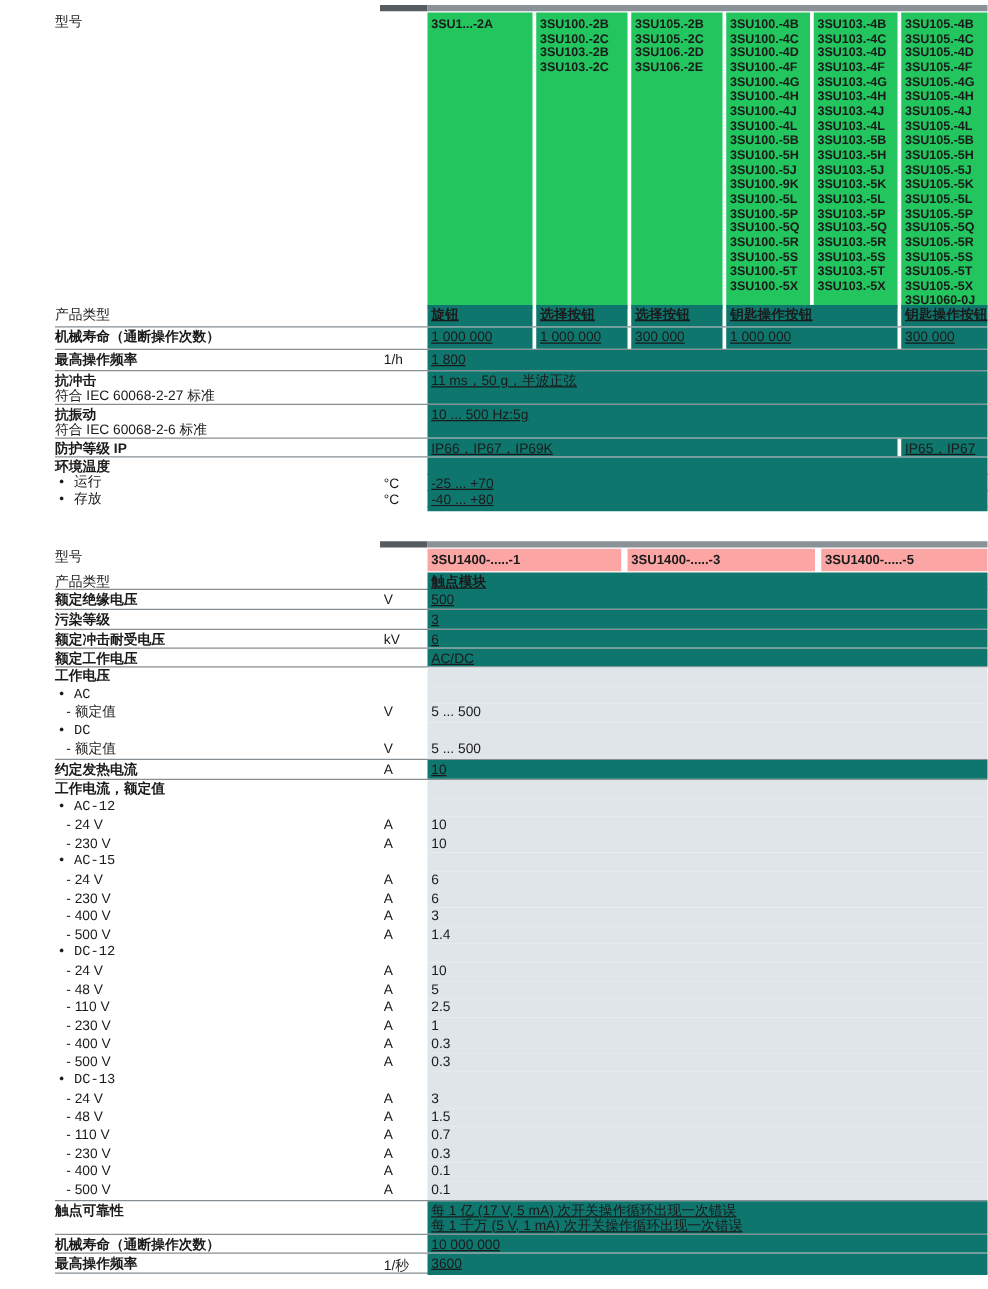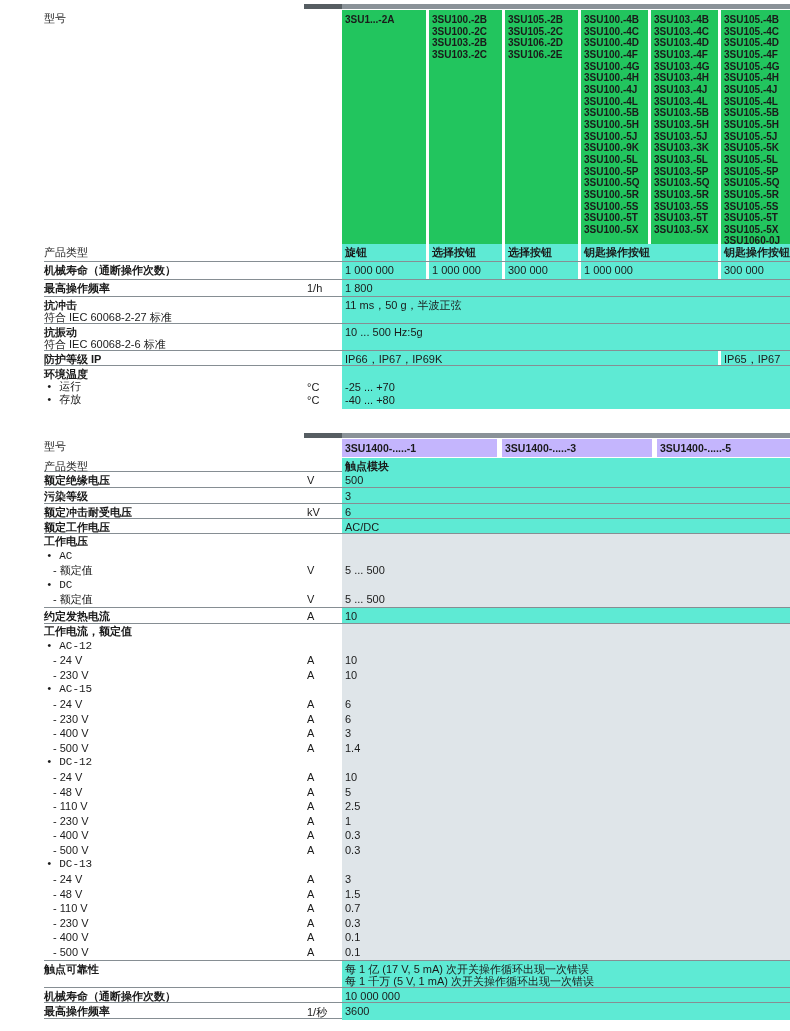--- a/index.html
+++ b/index.html
@@ -13,42 +13,42 @@
 
   
   .topbar { display:flex; height:5px; margin-left:260px; }
   .tb-dark  { width:38px; background:#565d62; }
   .tb-light { flex:1; background:#8a9298; }
 
   
   .grid { display:grid; grid-template-columns:263px 35px 480px; }
   .lblcell { padding-top:2px; line-height:12px; }
   .unitcell { padding-top:2px; }
-  .vcell { background:#5eead4; padding:2px 0 0 3px; height:100%; line-height:12px; }
+  .vcell { background:#0f766e; padding:2px 0 0 3px; height:100%; line-height:12px;text-decoration:underline; }
   .bl { font-weight:bold; }
   .vb { font-weight:bold; }
   .sep { height:1px; background:#868e93; }
 
   
   .t1-header { height:232px; margin-top:1px; }
   .t1cols  { display:grid; grid-template-columns:84px 73px 73px 67px 67px 101px; column-gap:3px; }
   .t1cols5 { display:grid; grid-template-columns:84px 73px 73px 137px 101px; column-gap:3px; }
   .t1cols2 { display:grid; grid-template-columns:376px 101px; column-gap:3px; }
   .hdr-box { background:#22c55e; font-weight:bold; font-size:10px; line-height:11.65px;
              padding:4px 0 0 3px; white-space:nowrap; overflow:hidden; }
 
   .h13 { height:13px; } .h14 { height:14px; } .h15 { height:15px; }
   .h16 { height:16px; } .h17 { height:17px; } .h26 { height:26px; }
   .mt2 { margin-top:2px; }
   .twoline { line-height:12px; }
 
   
   .tbl2 { margin-top:24px; }
   .t2cols { display:grid; grid-template-columns:155px 150px 165px; column-gap:5px; height:18px; margin-top:1px; }
-  .hdr-box2 { background:#c4b5fd; font-weight:bold; font-size:10.5px; padding:3px 0 0 3px; white-space:nowrap; }
+  .hdr-box2 { background:#fca5a5; font-weight:bold; font-size:10.5px; padding:3px 0 0 3px; white-space:nowrap; }
 
   .gline { display:grid; grid-template-columns:263px 35px 480px; height:14.6px; }
   .gline .gl-label { line-height:14.6px; white-space:nowrap; }
   .gline .gl-unit  { line-height:14.6px; }
   .gline .gl-value { background:#dfe5e9; padding-left:3px; line-height:14.6px; }
   .ind1 { padding-left:2px;font-family:Liberation Mono, monospace; }
   .ind2 { padding-left:9px; }
 </style>
 </head>
 <body>
@@ -106,21 +106,21 @@
             <div>3SU103.-4C</div>
             <div>3SU103.-4D</div>
             <div>3SU103.-4F</div>
             <div>3SU103.-4G</div>
             <div>3SU103.-4H</div>
             <div>3SU103.-4J</div>
             <div>3SU103.-4L</div>
             <div>3SU103.-5B</div>
             <div>3SU103.-5H</div>
             <div>3SU103.-5J</div>
-            <div>3SU103.-3K</div>
+            <div>3SU103.-5K</div>
             <div>3SU103.-5L</div>
             <div>3SU103.-5P</div>
             <div>3SU103.-5Q</div>
             <div>3SU103.-5R</div>
             <div>3SU103.-5S</div>
             <div>3SU103.-5T</div>
             <div>3SU103.-5X</div>
           </div>
           <div class="hdr-box">
             <div>3SU105.-4B</div>

